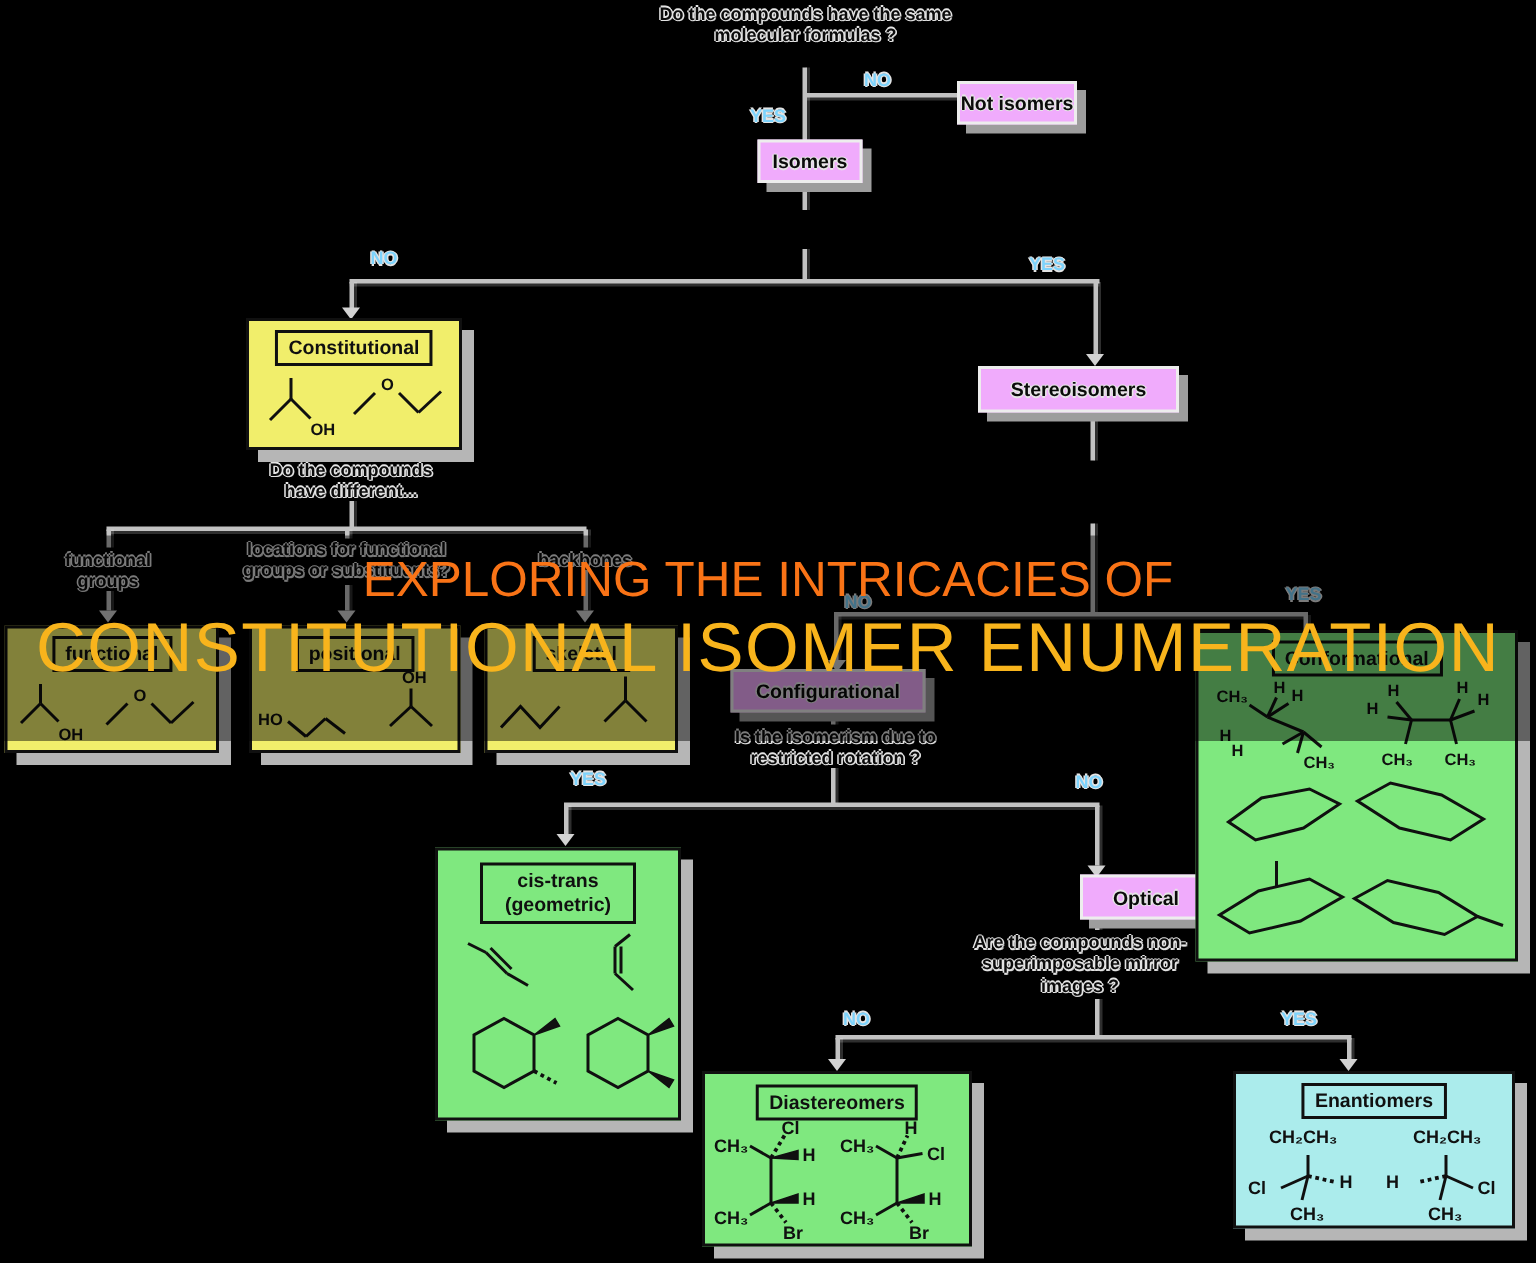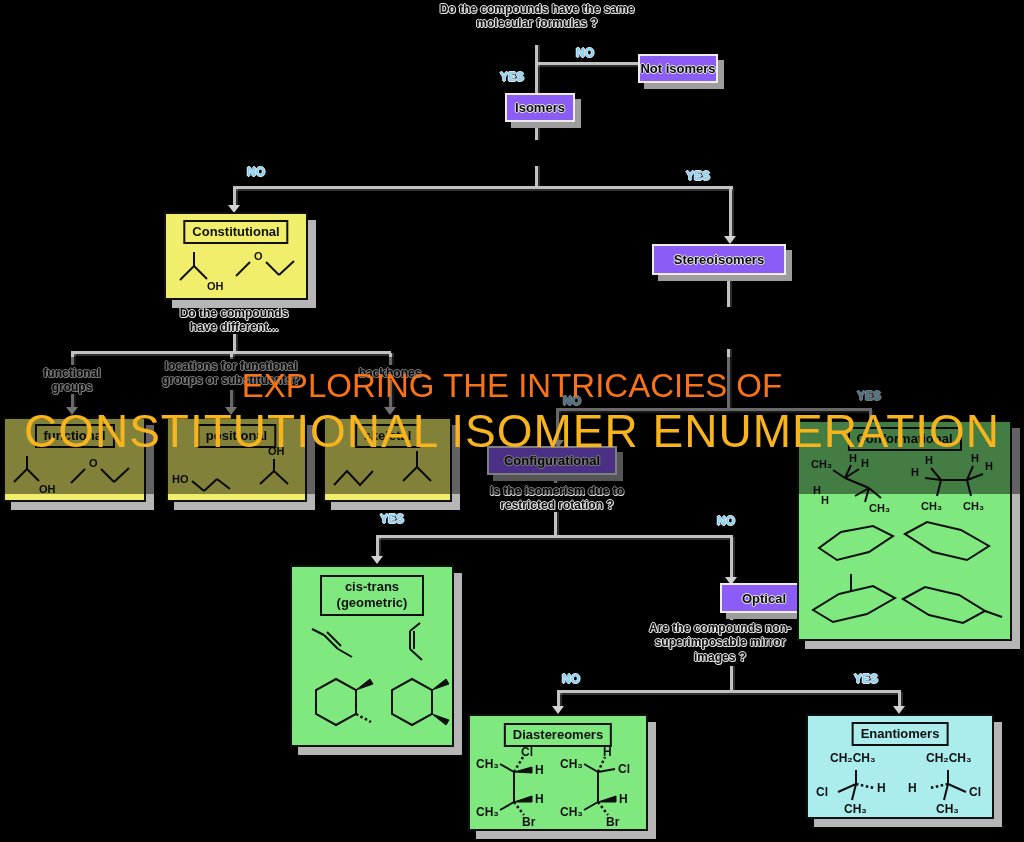--- a/index.html
+++ b/index.html
@@ -7,28 +7,28 @@
           font-family:"Liberation Sans",sans-serif;}
   .q{position:absolute;font:bold 12px/1.2 "Liberation Sans",sans-serif;color:#0b0b0b;
      text-align:center;
      text-shadow:1px 0 #e4e4e4,-1px 0 #e4e4e4,0 1px #e4e4e4,0 -1px #e4e4e4,1px 1px #bdbdbd;}
   .yn{position:absolute;font:bold 12px/1 "Liberation Sans",sans-serif;color:#7dd3fc;
      text-shadow:1px 0 #e4e4e4,-1px 0 #e4e4e4,0 1px #e4e4e4,0 -1px #e4e4e4;}
   .hl{position:absolute;height:3px;background:#c2c2c2;box-shadow:0 2px 0 rgba(255,255,255,.18);}
   .vl{position:absolute;width:3px;background:#c2c2c2;box-shadow:2px 0 0 rgba(255,255,255,.18);}
   .arr{position:absolute;width:0;height:0;border-left:6px solid transparent;
        border-right:6px solid transparent;border-top:8px solid #d2d2d2;}
-  .wbox{position:absolute;background:#8b5cf6;border:2px solid #ededed;box-shadow:6px 6px 0 #9d9d9d;
+  .wbox{position:absolute;background:#f0abfc;border:2px solid #ededed;box-shadow:6px 6px 0 #9d9d9d;
         display:flex;align-items:center;justify-content:center;
         font:bold 13px/1 "Liberation Sans",sans-serif;color:#0b0b0b;
         text-shadow:1px 0 #e6e6e6,-1px 0 #e6e6e6,0 1px #e6e6e6,0 -1px #e6e6e6;}
   .cbox{position:absolute;border:2px solid #101010;box-shadow:8px 8px 0 #b6b6b6;text-decoration:underline;}
   .yellow{background:#F1EE6B;}
   .green{background:#7FE87F;}
-  .cyan{background:#ABECEC;}
+  .cyan{background:#ABECEC;margin-left:16px;}
   .ibox{position:absolute;left:50%;transform:translateX(-50%);border:2px solid #101010;
         color:#101010;font:bold 13px/1.25 "Liberation Sans",sans-serif;text-align:center;
         padding:2px 7px;white-space:nowrap;background:transparent;}
   .ibox.two{white-space:normal;width:86px;}
   .mol{position:absolute;}
   .mol line,.mol polyline,.mol polygon,.mol path{stroke:#101010;stroke-width:2;fill:none;}
   .mol polygon.w{fill:#101010;stroke-width:1;}
   .mol line.d{stroke-dasharray:2.5,2.5;stroke-width:2.5;}
   .mol text{font:bold 11px "Liberation Sans",sans-serif;fill:#101010;stroke:none;}
   .mol text.big{font-size:12px;}

